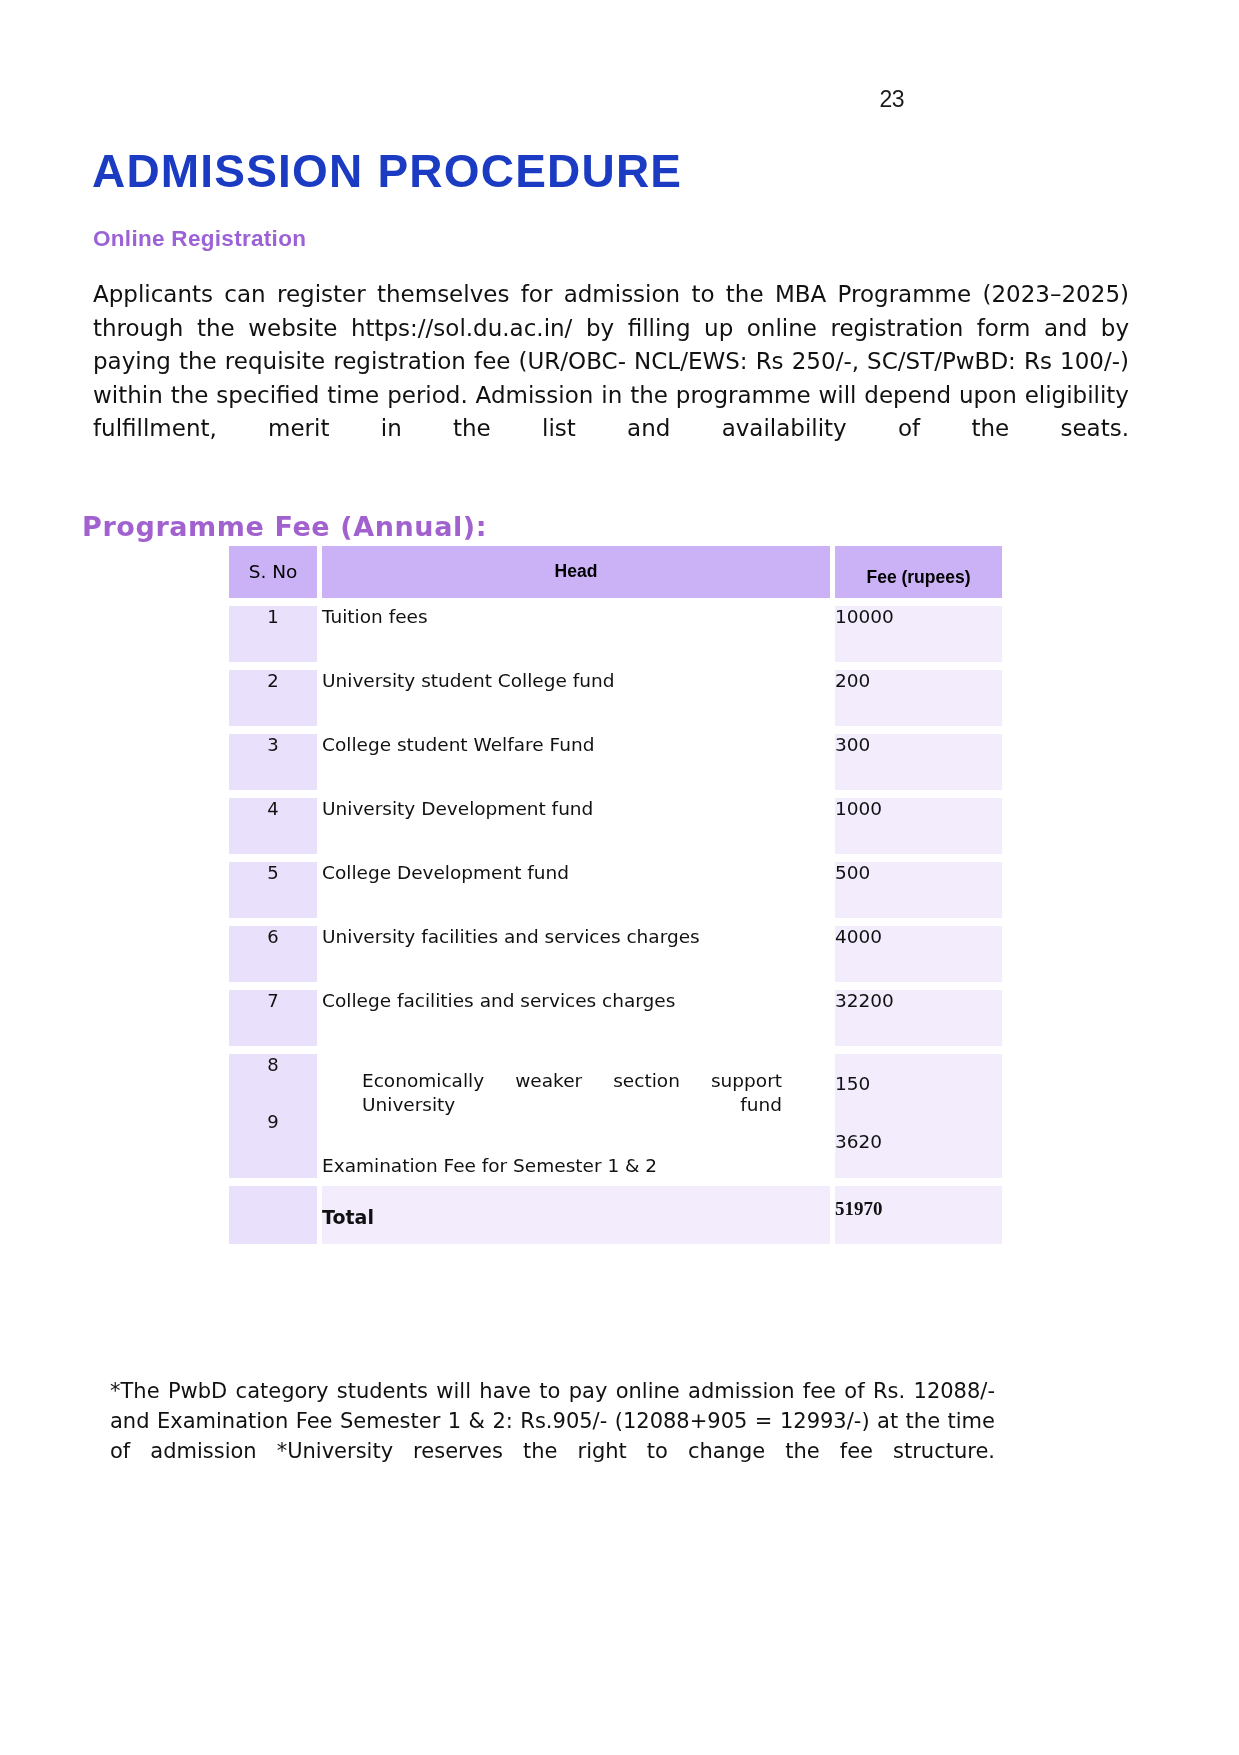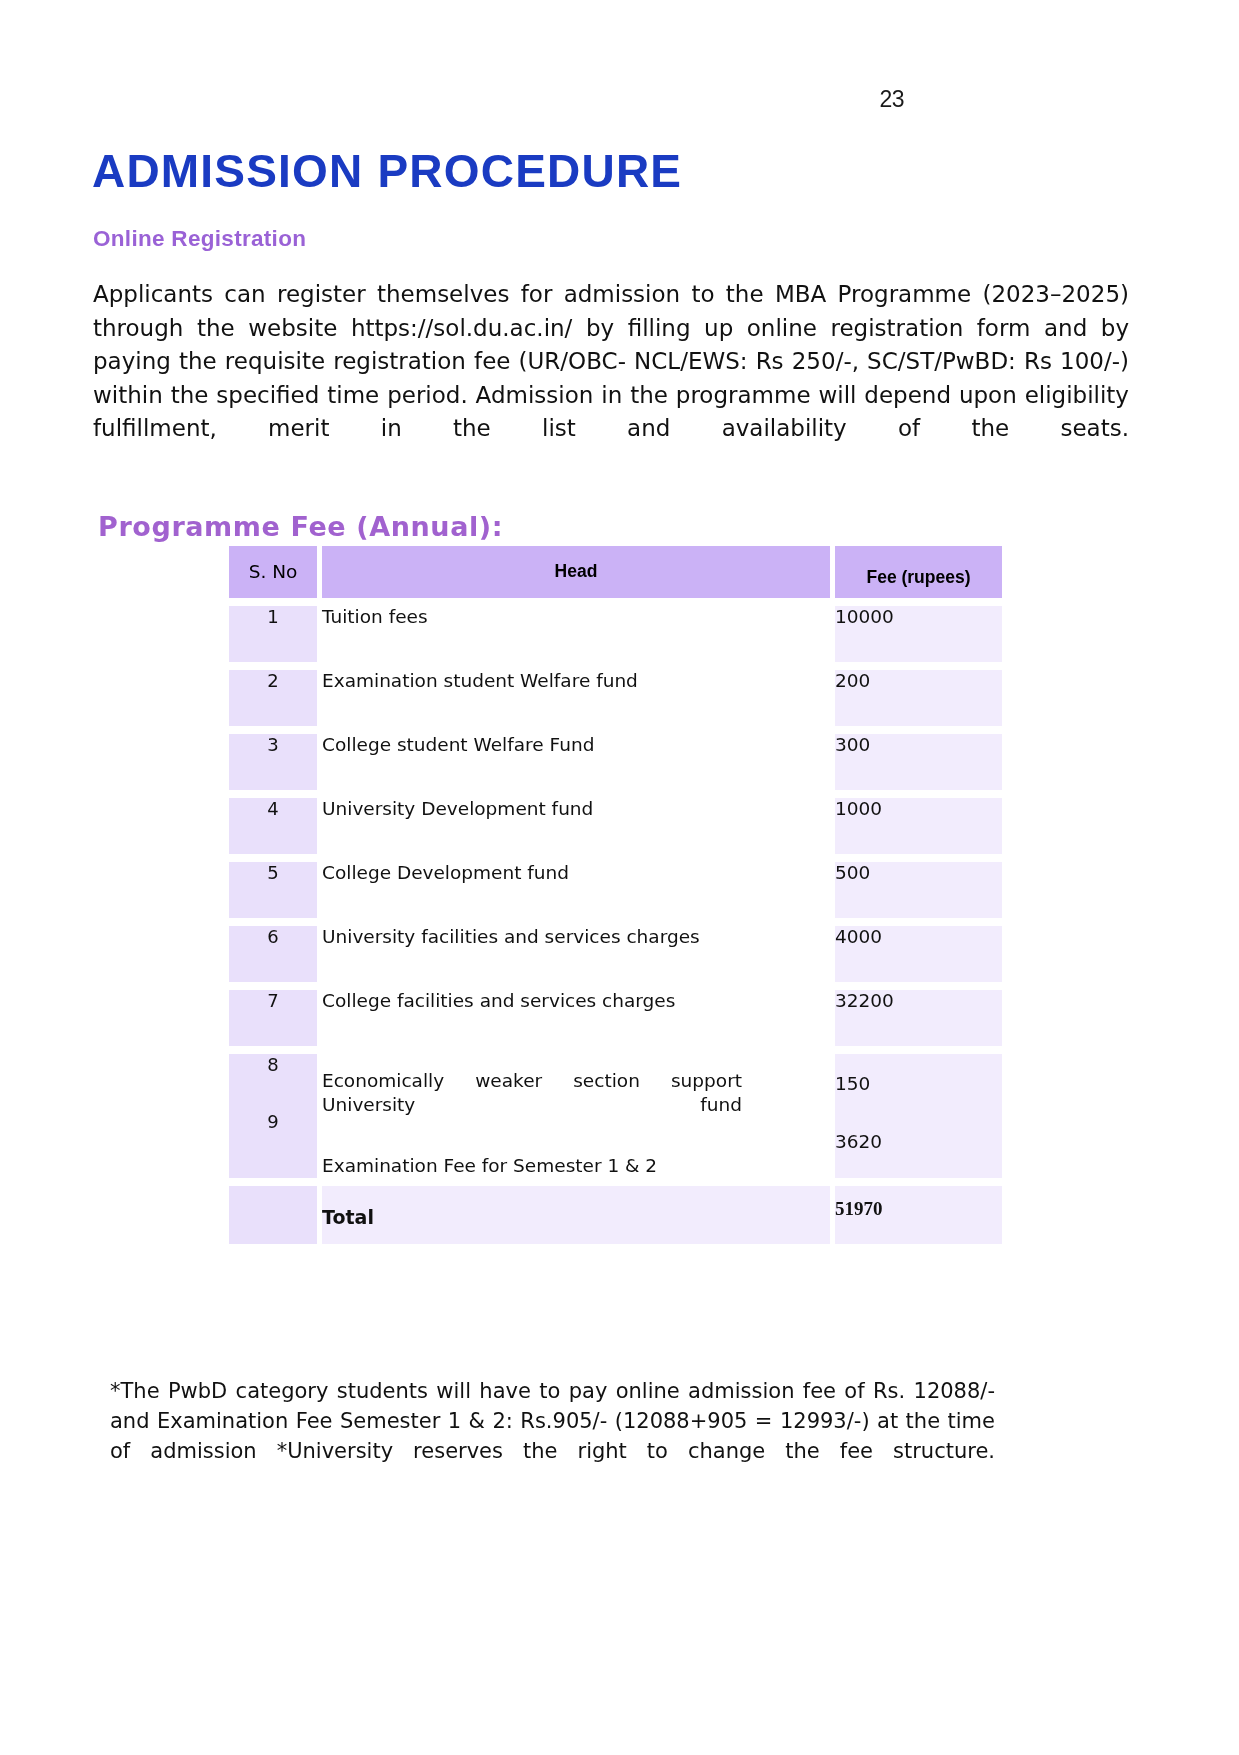--- a/index.html
+++ b/index.html
@@ -80,21 +80,20 @@
   
   .fee-heading {
     position: absolute;
     top: 484px;
     left: 82px;
     font-family: "DejaVu Sans", sans-serif;
     font-size: 27px;
     color: #a162cf;
     letter-spacing: 0.6px;
     white-space: nowrap;
-    margin-left: 16px;
   }
 
   
   .fee-table-wrap {
     position: absolute;
     top: 538px;
     left: 224px;
     width: 782px;
   }
   table.fee-table {
@@ -170,20 +169,21 @@
   
   .td-sn.tall  { height: 86px; }
   .td-fee.tall { height: 86px; padding-top: 19px; }
   .td-head.tall { height: 86px; padding-top: 15px; }
 
   .line-8 {
     display: block;
     text-align: justify;
     width: 420px;
     line-height: 24px;
+    margin-left: 40px;
   }
   .line-8::after {
     content: "";
     display: inline-block;
     width: 100%;
   }
   .line-9 {
     display: block;
     line-height: 24px;
     margin-top: 13px;
@@ -264,21 +264,21 @@
       <tbody>
 
         <tr>
           <td class="td-sn">1</td>
           <td class="td-head">Tuition fees</td>
           <td class="td-fee">10000</td>
         </tr>
 
         <tr>
           <td class="td-sn">2</td>
-          <td class="td-head">Examination student Welfare fund</td>
+          <td class="td-head">University student College fund</td>
           <td class="td-fee">200</td>
         </tr>
 
         <tr>
           <td class="td-sn">3</td>
           <td class="td-head">College student Welfare Fund</td>
           <td class="td-fee">300</td>
         </tr>
 
         <tr>

